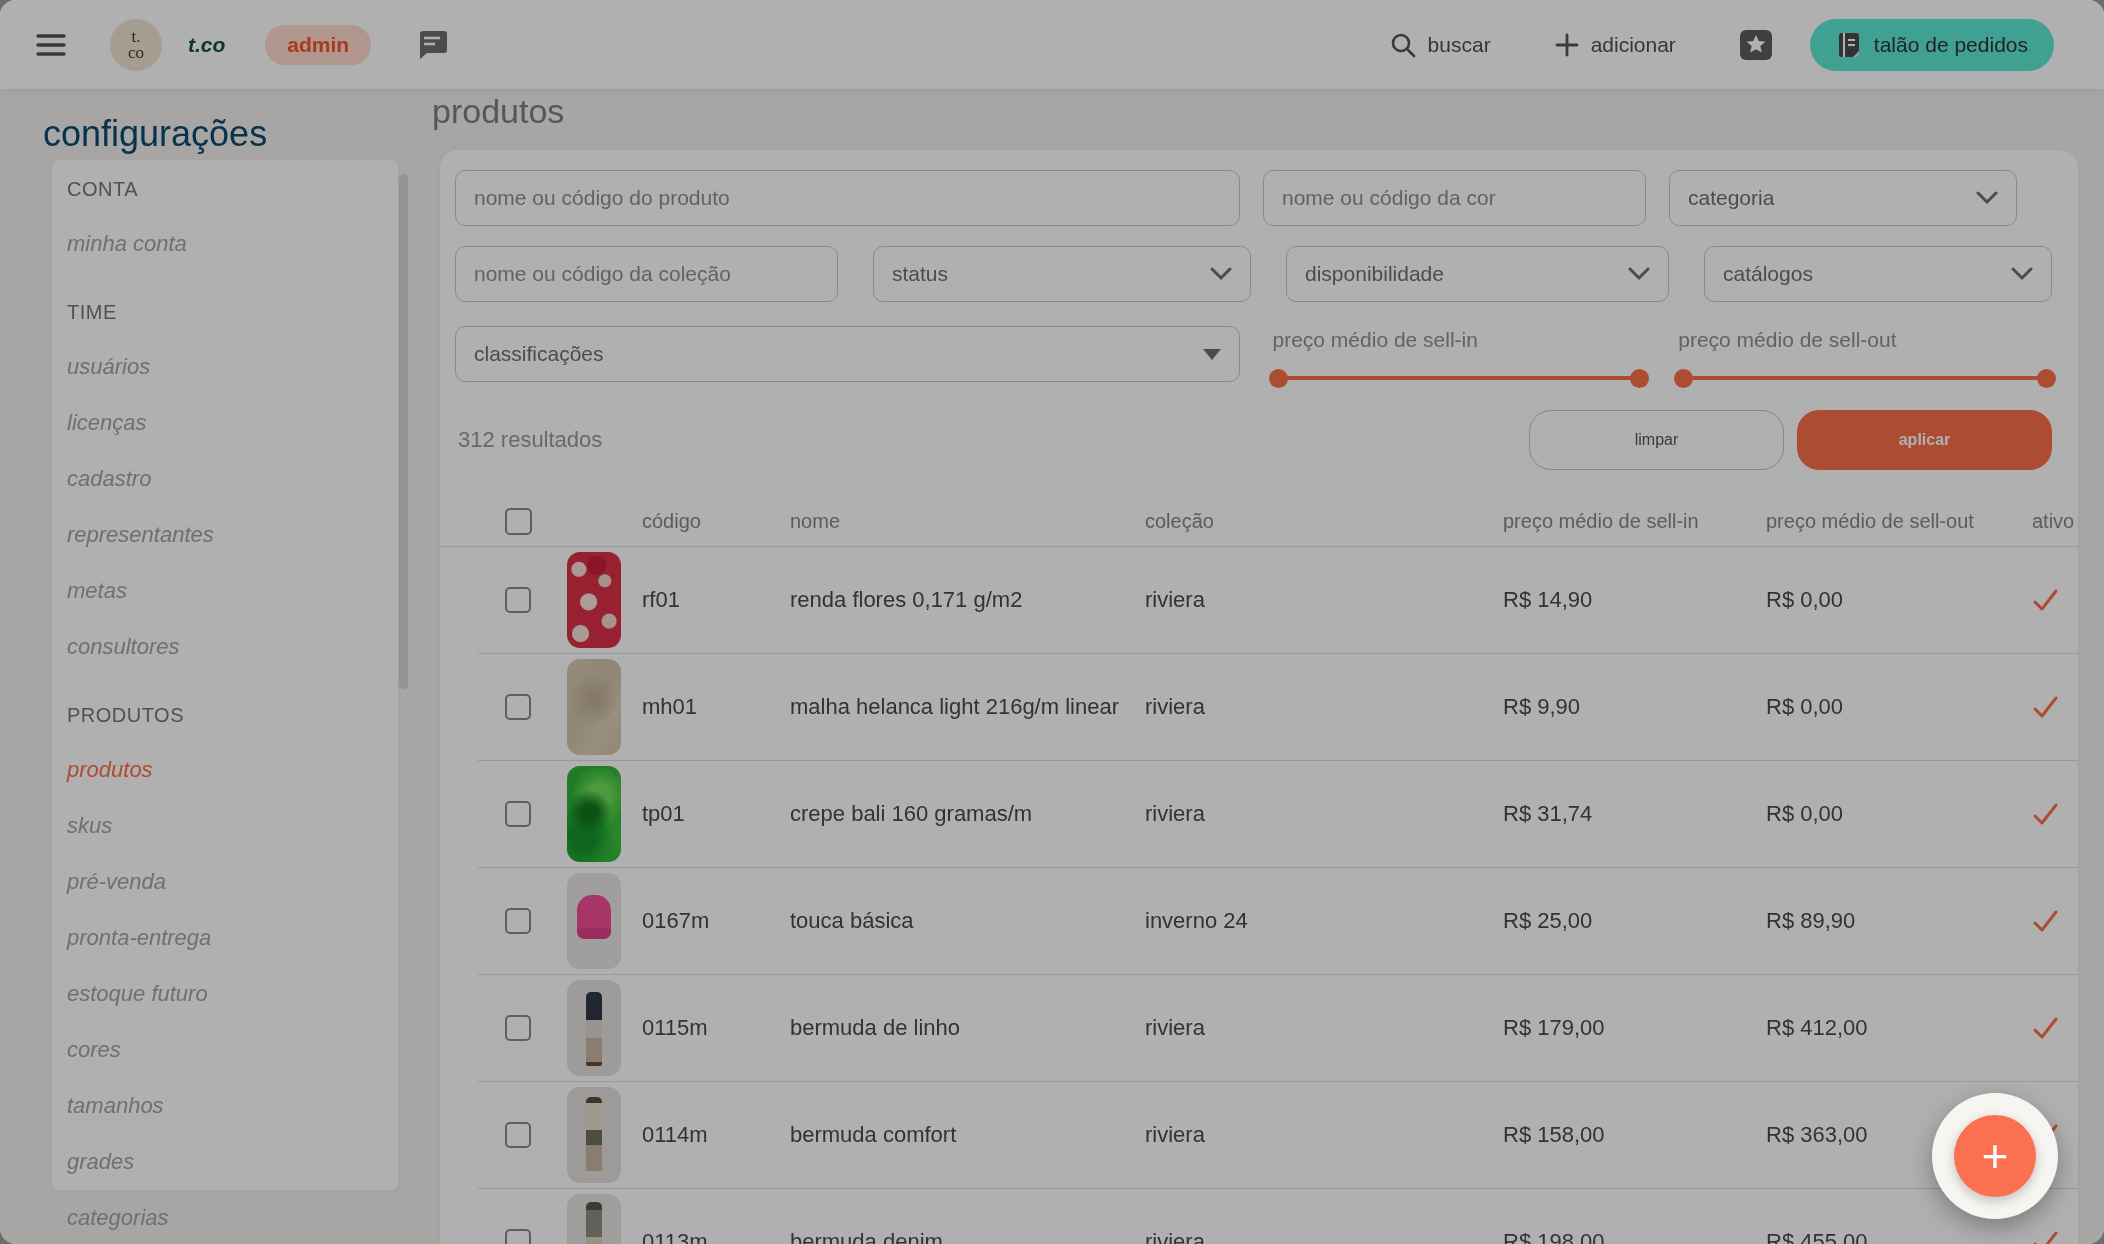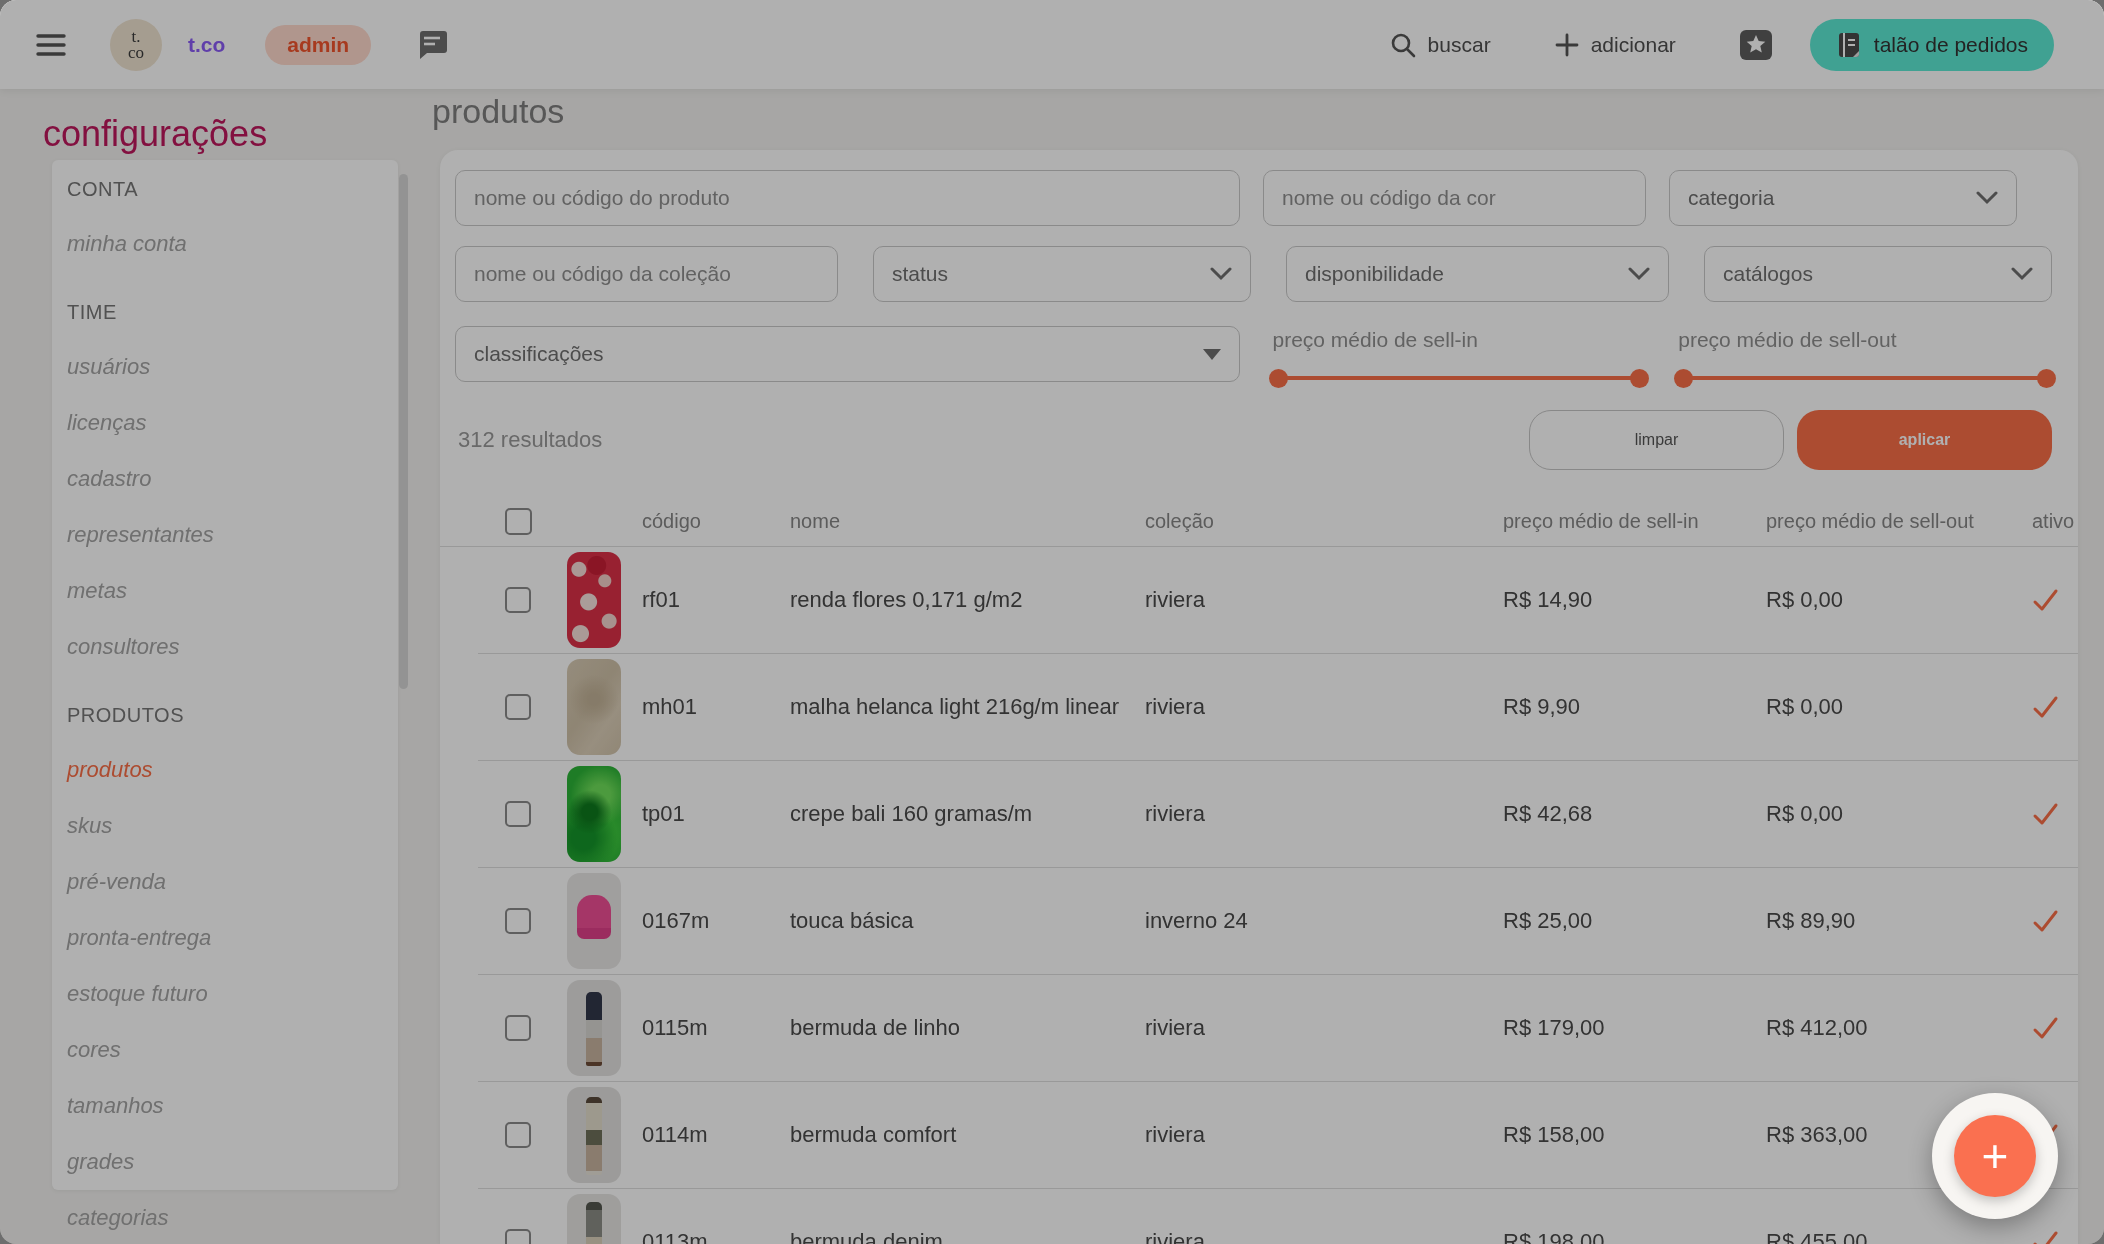--- a/index.html
+++ b/index.html
@@ -9,33 +9,33 @@
 
   
   .topbar{position:absolute;left:0;top:0;width:100%;height:89px;background:#ffffff;
     display:flex;align-items:center;padding:0 50px 0 36px;box-shadow:0 2px 8px rgba(0,0,0,.07);z-index:5;}
   .tb-left{display:flex;align-items:center;}
   .icon-btn{border:none;background:transparent;padding:0;cursor:pointer;display:flex;align-items:center;justify-content:center;}
   .hamburger{width:30px;}
   .logo-circle{width:52px;height:52px;border-radius:50%;background:#f0e4d1;margin-left:44px;
     display:flex;flex-direction:column;align-items:center;justify-content:center;line-height:.92;}
   .logo-circle span{font-family:"Liberation Serif",serif;font-size:17px;color:#3c3c3c;}
-  .brand{margin-left:26px;font-size:21px;font-weight:700;color:#8b5cf6;}
+  .brand{margin-left:26px;font-size:21px;font-weight:700;color:#14532d;font-style:italic;}
   .admin-badge{margin-left:40px;background:var(--badge-bg);color:var(--badge-text);
     font-size:21px;font-weight:700;padding:8px 22px;border-radius:22px;}
   .chat-btn{margin-left:44px;}
   .tb-right{margin-left:auto;display:flex;align-items:center;}
   .tb-action{display:flex;align-items:center;gap:12px;font-size:21px;color:#4f4f4f;background:transparent;border:none;cursor:pointer;}
   .tb-action + .tb-action{margin-left:52px;}
   .star-btn{margin-left:56px;}
   .orders-btn{margin-left:36px;background:#5eead4;border:none;border-radius:26px;height:52px;
     display:flex;align-items:center;gap:12px;padding:0 26px;font-size:21px;color:#333;cursor:pointer;}
 
   
-  .sidebar-title{position:absolute;left:43px;top:113px;font-size:36px;font-weight:500;color:#be185d;margin:0;z-index:1;}
+  .sidebar-title{position:absolute;left:43px;top:113px;font-size:36px;font-weight:500;color:#0c4a6e;margin:0;z-index:1;}
   .sidebar-panel{position:absolute;left:52px;top:160px;width:346px;height:1030px;background:#fff;
     border-radius:6px;box-shadow:0 1px 4px rgba(0,0,0,.06);padding:16px 12px 0 15px;z-index:1;}
   .sb-scrollthumb{position:absolute;right:-10px;top:14px;width:9px;height:515px;border-radius:5px;background:#d6d6d6;}
   .sb-header{font-size:20px;color:#767676;letter-spacing:.5px;margin:44px 0 0 0;}
   .sb-header.first{margin-top:2px;}
   .sb-item{font-size:22px;color:#a2a2a2;margin-top:30px;cursor:pointer;font-style:italic;}
   .sb-item.active{color:var(--accent);}
 
   
   .page-title{position:absolute;left:432px;top:92px;font-size:34px;font-weight:500;color:#7e7e7e;margin:0;z-index:1;}
@@ -312,21 +312,21 @@
       </svg>
     </span>
   </div>
 
   <div class="grid-row t-row">
     <span class="checkbox"></span>
     <span class="thumb fabric-green"></span>
     <span class="cell c-code">tp01</span>
     <span class="cell c-name">crepe bali 160 gramas/m</span>
     <span class="cell c-collection">riviera</span>
-    <span class="cell c-sellin">R$ 42,68</span>
+    <span class="cell c-sellin">R$ 31,74</span>
     <span class="cell c-sellout">R$ 0,00</span>
     <span>
       <svg class="check-icon" viewBox="0 0 27 27">
         <path d="M3 15l7 7L24 4" fill="none" stroke="var(--accent)" stroke-width="3" stroke-linecap="round" stroke-linejoin="round"></path>
       </svg>
     </span>
   </div>
 
   <div class="grid-row t-row">
     <span class="checkbox"></span>

